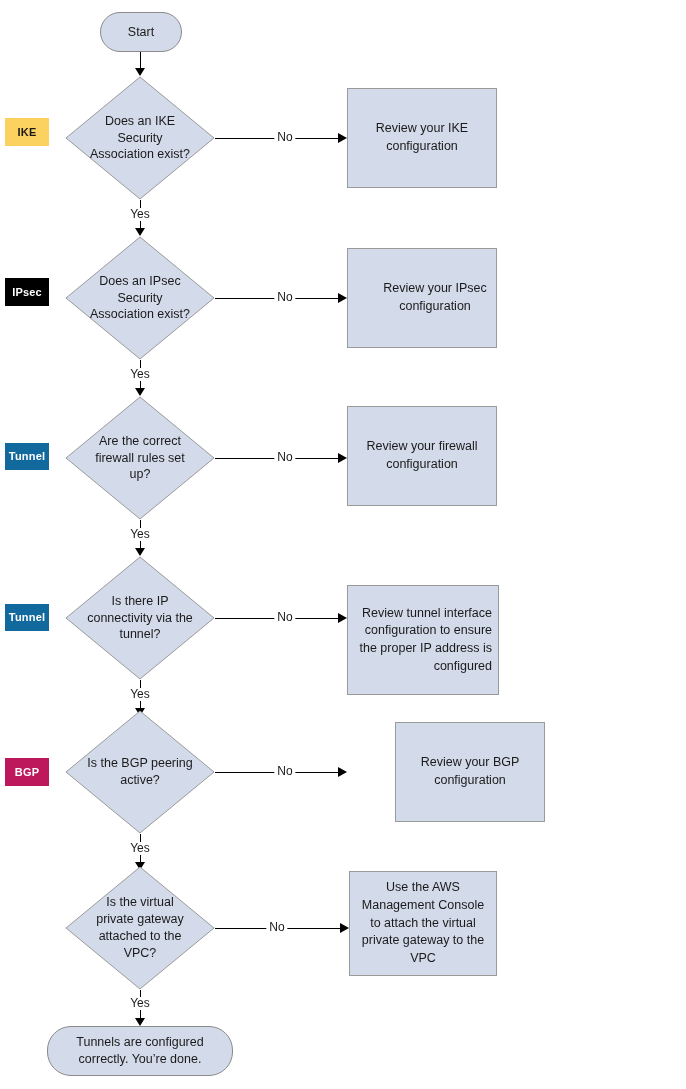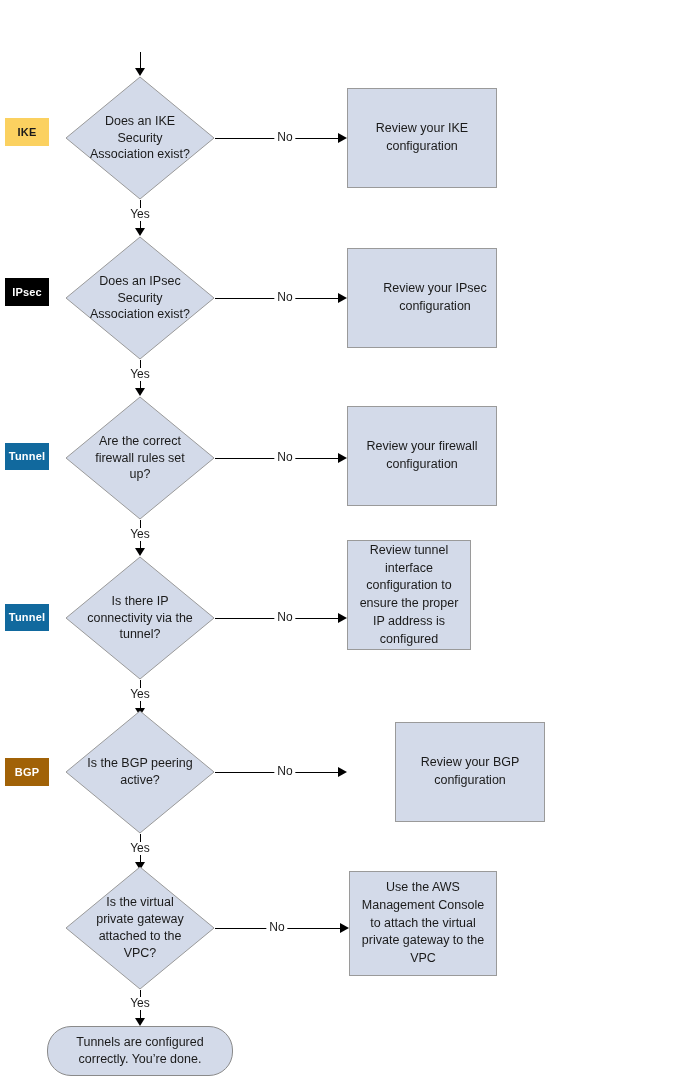--- a/index.html
+++ b/index.html
@@ -126,20 +126,23 @@
   }
   .edge-label.no {
     transform: translate(-50%, -50%);
   }
 </style>
 </head>
 <body>
 
 <div id="canvas">
 
+  <div class="terminator" style="left:100px; top:12px; width:82px; height:40px;">
+    <span>Start</span>
+  </div>
 
   <div class="vline" style="left:140px; top:52px; height:16px;"></div>
   <div class="arrow-down" style="left:135px; top:68px;"></div>
 
   <div class="tag" style="left:5px; top:118px; width:44px; height:28px; background:#fbd160; color:#1a1a1a;">
     <span>IKE</span>
   </div>
 
   <div class="decision" style="left:65px; top:76px; width:150px; height:124px;">
     <svg width="150" height="124" viewBox="0 0 150 124">
@@ -214,29 +217,29 @@
     <svg width="150" height="124" viewBox="0 0 150 124">
       <polygon points="75,1 149,62 75,123 1,62" fill="#d3dae9" stroke="#9a9a9a" stroke-width="1"></polygon>
     </svg>
     <div class="dlabel">Is there IP connectivity via the tunnel?</div>
   </div>
 
   <div class="hline" style="left:215px; top:618px; width:124px;"></div>
   <div class="arrow-right" style="left:338px; top:613px;"></div>
   <div class="edge-label no" style="left:285px; top:618px;">No</div>
 
-  <div class="process" style="left:347px; top:540px; width:124px; height:110px;">
+  <div class="process" style="left:347px; top:585px; width:152px; height:110px;text-align:right;">
     <span>Review tunnel interface configuration to ensure the proper IP address is configured</span>
   </div>
 
   <div class="vline" style="left:140px; top:680px; height:28px;"></div>
   <div class="edge-label yes" style="left:140px; top:688px;">Yes</div>
   <div class="arrow-down" style="left:135px; top:708px;"></div>
 
-  <div class="tag" style="left:5px; top:758px; width:44px; height:28px; background:#a16207; color:#ffffff;">
+  <div class="tag" style="left:5px; top:758px; width:44px; height:28px; background:#be185d; color:#ffffff;">
     <span>BGP</span>
   </div>
 
   <div class="decision" style="left:65px; top:710px; width:150px; height:124px;">
     <svg width="150" height="124" viewBox="0 0 150 124">
       <polygon points="75,1 149,62 75,123 1,62" fill="#d3dae9" stroke="#9a9a9a" stroke-width="1"></polygon>
     </svg>
     <div class="dlabel">Is the BGP peering active?</div>
   </div>
 

